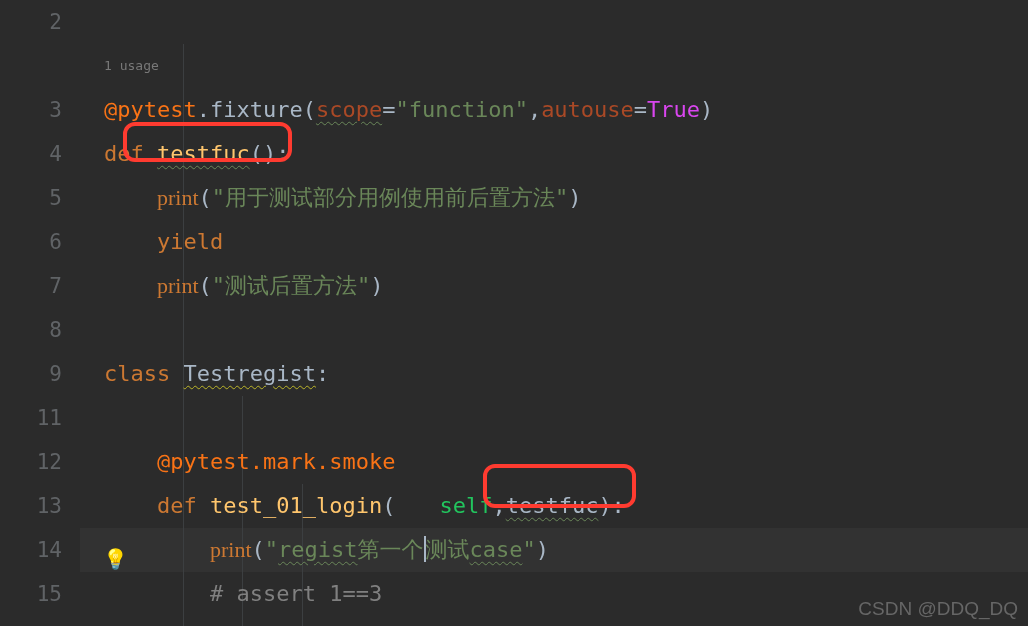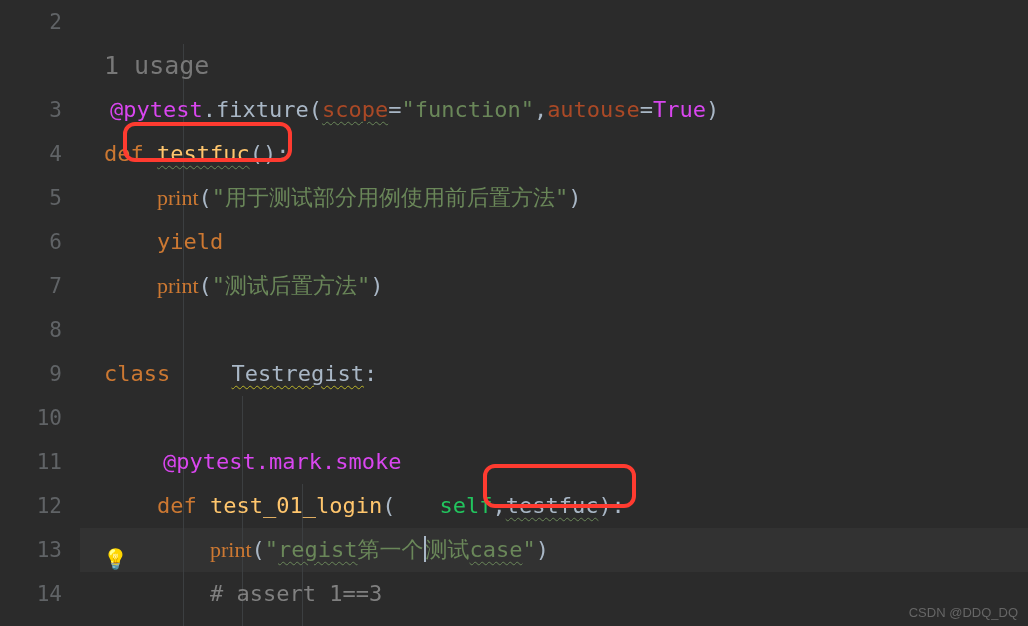--- a/index.html
+++ b/index.html
@@ -38,33 +38,33 @@
       line-height: 44px;
       position: relative;
     }
     .code-line {
       height: 44px;
       white-space: pre;
       position: relative;
     }
     .usage-hint {
       color: #787878;
-      font-size: 25px;
+      font-size: 13px;
     }
     .kw { color: #cc7832; }
-    .decorator { color: #d946ef; margin-left: 6px; }
+    .decorator { color: #f97316; }
     .fn { color: #ffc66d; }
     .str { color: #6a8759; }
     .paramname { color: #aa4926; margin-top: 10px; }
     .builtin { color: #cc7832; font-family: Liberation Serif, serif; }
     .selfkw { color: #22c55e; margin-left: 44px; }
     .bool { color: #d946ef; }
     .comment { color: #808080; }
     .wavy-green { text-decoration: underline wavy #6a8759; text-decoration-thickness: 1px; text-underline-offset: 4px; }
-    .wavy-yellow { text-decoration: underline wavy #bbb529; text-decoration-thickness: 1px; text-underline-offset: 4px; margin-left: 48px; }
+    .wavy-yellow { text-decoration: underline wavy #bbb529; text-decoration-thickness: 1px; text-underline-offset: 4px; }
     .annotation-box {
       position: absolute;
       border: 4px solid #ff3b30;
       border-radius: 12px;
       pointer-events: none;
     }
     .bulb {
       position: absolute;
       color: #ffc66d;
       font-size: 20px;
@@ -108,39 +108,38 @@
       height: 44px;
       background: #323232;
       top: 528px;
       z-index: -1;
     }
     .watermark {
       position: absolute;
       right: 10px;
       bottom: 6px;
       color: #666;
-      font-size: 13px;
+      font-size: 19px;
       font-family: sans-serif;
     }
   </style>
 </head>
 <body>
 
 <div class="editor">
   <div class="gutter">
     <div class="line-num">2</div>
     <div class="line-num">&nbsp;</div>
     <div class="line-num">3</div>
     <div class="line-num">4</div>
     <div class="line-num">5</div>
     <div class="line-num">6</div>
     <div class="line-num">7</div>
     <div class="line-num">8</div>
     <div class="line-num">9</div>
-    <div class="line-num">10</div>
     <div class="line-num">11</div>
     <div class="line-num">12</div>
     <div class="line-num">13</div>
     <div class="line-num">14</div>
     <div class="line-num">15</div>
   </div>
 
   <div class="code">
     <div class="line-highlight"></div>
     <div class="indent-guide"></div>

